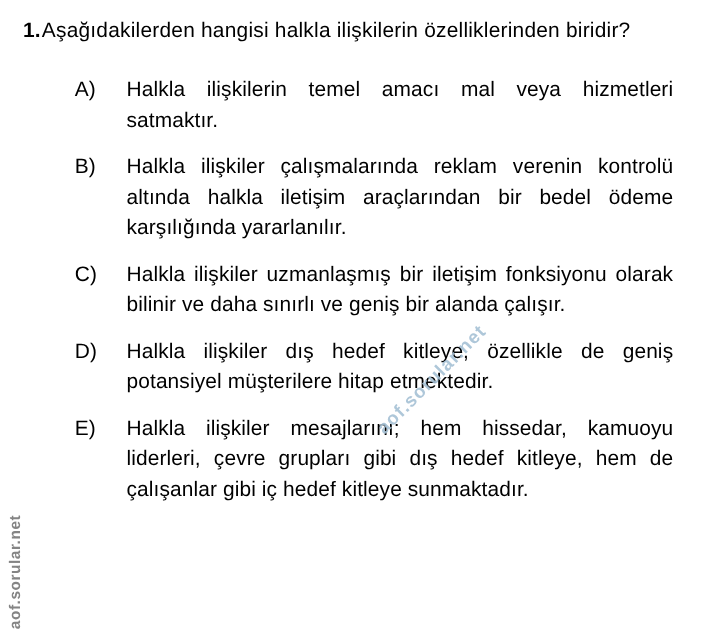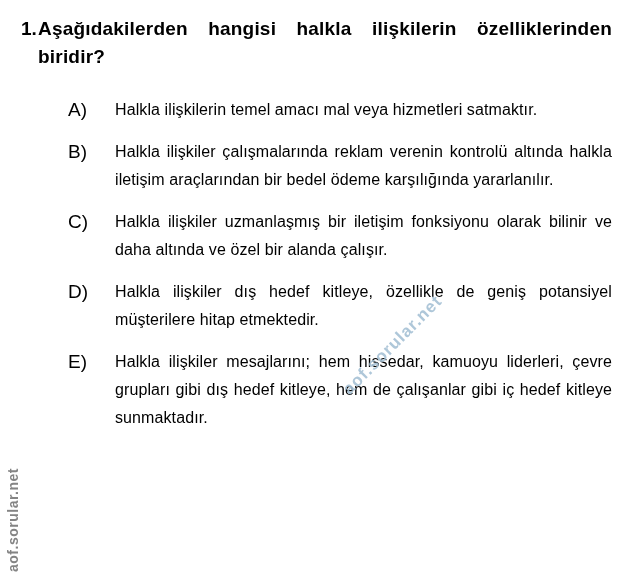--- a/index.html
+++ b/index.html
@@ -24,41 +24,41 @@
   .qnum {
     width: 38px;
     padding-left: 21px;
     font-weight: bold;
     font-size: 19px;
     line-height: 28px;
     flex: 0 0 auto;
   }
   .qtext {
     flex: 1;
-    font-weight: bold;
+    font-weight: normal;
     font-size: 19px;
     line-height: 28px;
     text-align: justify;
     text-align-last: left;
     letter-spacing: 0.2px;
   }
   .option-row {
     display: flex;
     margin-left: 68px;
     margin-bottom: 14px;
   }
   .opt-letter {
     width: 47px;
     flex: 0 0 auto;
     font-size: 19px;
     line-height: 28px;
   }
   .opt-text {
     flex: 1;
-    font-size: 16px;
+    font-size: 19px;
     line-height: 28px;
     text-align: justify;
     text-align-last: left;
     letter-spacing: 0.1px;
   }
   .watermark-left {
     position: absolute;
     left: 5px;
     top: 468px;
     writing-mode: vertical-rl;
@@ -101,21 +101,21 @@
     <div class="opt-text">Halkla ilişkilerin temel amacı mal veya hizmetleri satmaktır.</div>
   </div>
 
   <div class="option-row">
     <div class="opt-letter">B)</div>
     <div class="opt-text">Halkla ilişkiler çalışmalarında reklam verenin kontrolü altında halkla iletişim araçlarından bir bedel ödeme karşılığında yararlanılır.</div>
   </div>
 
   <div class="option-row">
     <div class="opt-letter">C)</div>
-    <div class="opt-text">Halkla ilişkiler uzmanlaşmış bir iletişim fonksiyonu olarak bilinir ve daha altında ve özel bir alanda çalışır.</div>
+    <div class="opt-text">Halkla ilişkiler uzmanlaşmış bir iletişim fonksiyonu olarak bilinir ve daha sınırlı ve geniş bir alanda çalışır.</div>
   </div>
 
   <div class="option-row">
     <div class="opt-letter">D)</div>
     <div class="opt-text">Halkla ilişkiler dış hedef kitleye, özellikle de geniş potansiyel müşterilere hitap etmektedir.</div>
   </div>
 
   <div class="option-row">
     <div class="opt-letter">E)</div>
     <div class="opt-text">Halkla ilişkiler mesajlarını; hem hissedar, kamuoyu liderleri, çevre grupları gibi dış hedef kitleye, hem de çalışanlar gibi iç hedef kitleye sunmaktadır.</div>

